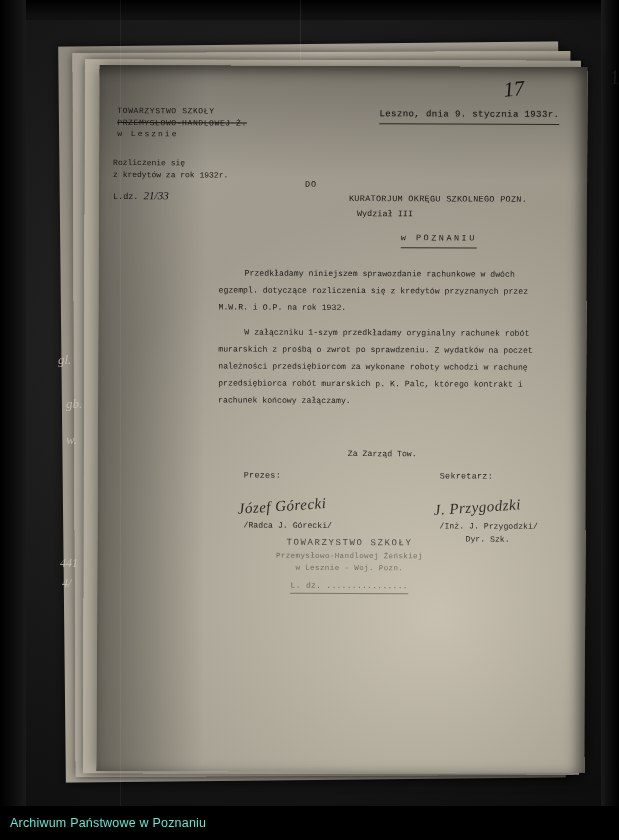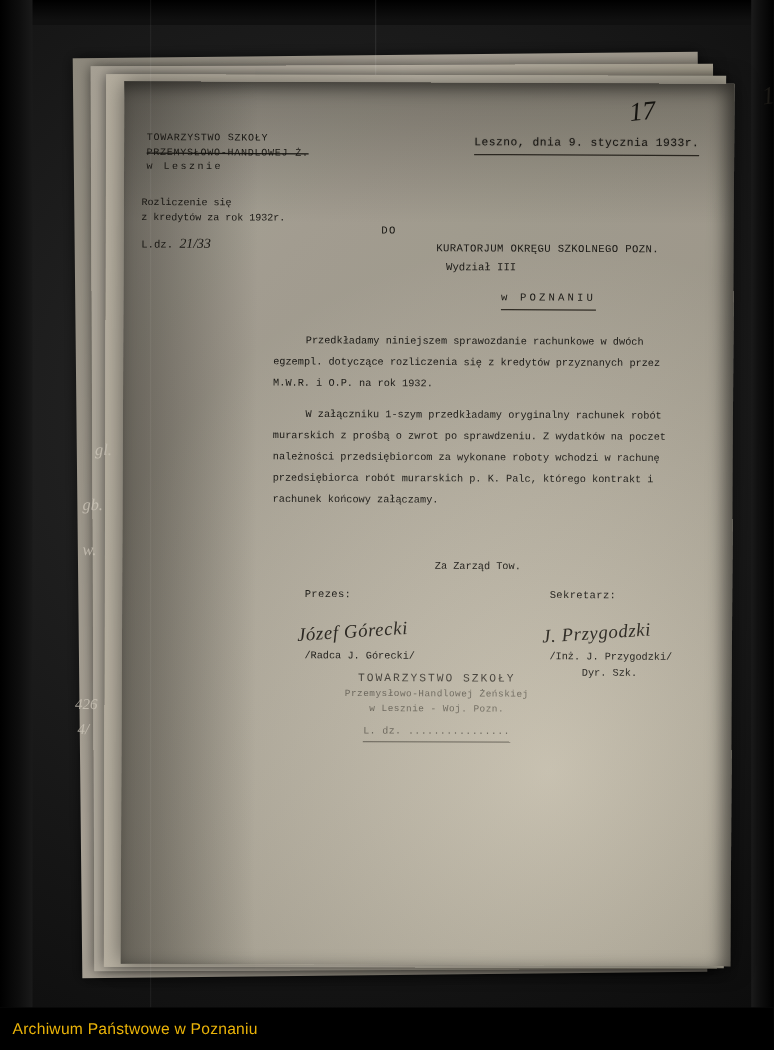--- a/index.html
+++ b/index.html
@@ -233,21 +233,21 @@
 
   
   .margin-mark {
     position: absolute;
     font-family: "Liberation Serif", serif;
     font-style: italic;
     color: #cfc8bb;
     opacity: .75;
     font-size: 13px;
   }
-  .mm1 { left: 76px; top: 352px; }
+  .mm1 { left: 58px; top: 352px; }
   .mm2 { left: 66px; top: 396px; }
   .mm3 { left: 66px; top: 432px; }
   .mm4 { left: 60px; top: 556px; font-size: 12px; }
   .mm5 { left: 62px; top: 576px; font-size: 12px; }
 
   
   .scratch {
     position: absolute;
     background: rgba(255,255,255,.05);
   }
@@ -257,21 +257,21 @@
   
   #caption {
     position: absolute;
     left: 0; bottom: 0;
     width: 619px; height: 34px;
     background: #000;
     display: flex;
     align-items: center;
   }
   #caption span {
-    color: #eab308;
+    color: #5eead4;
     font-size: 12.5px;
     margin-left: 10px;
     letter-spacing: .2px;
   }
 </style>
 </head>
 <body>
 
 <div id="scan">
 
@@ -279,21 +279,21 @@
   <div class="plate-edge edge-left"></div>
   <div class="plate-edge edge-right"></div>
 
   <div class="undersheet us1"></div>
   <div class="undersheet us2"></div>
   <div class="undersheet us3"></div>
 
   <span class="margin-mark mm1">gl.</span>
   <span class="margin-mark mm2">gb.</span>
   <span class="margin-mark mm3">w.</span>
-  <span class="margin-mark mm4">426</span>
+  <span class="margin-mark mm4">441</span>
   <span class="margin-mark mm5">4/</span>
 
   <div id="sheet">
 
     <div class="hand-num" id="pnum-17">17</div>
     <div class="hand-num" id="pnum-13">13</div>
 
     <div id="org-stamp">
       <div>TOWARZYSTWO SZKOŁY</div>
       <div class="strike">PRZEMYSŁOWO-HANDLOWEJ Ż.</div>

